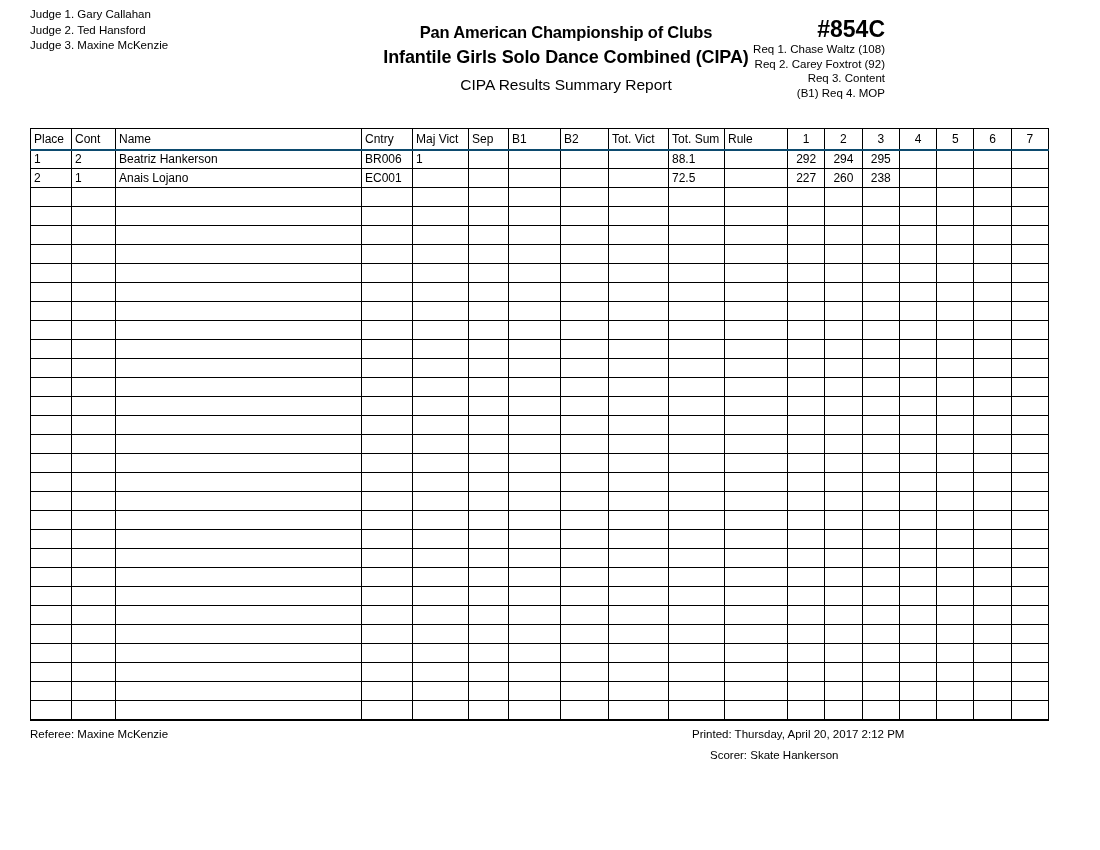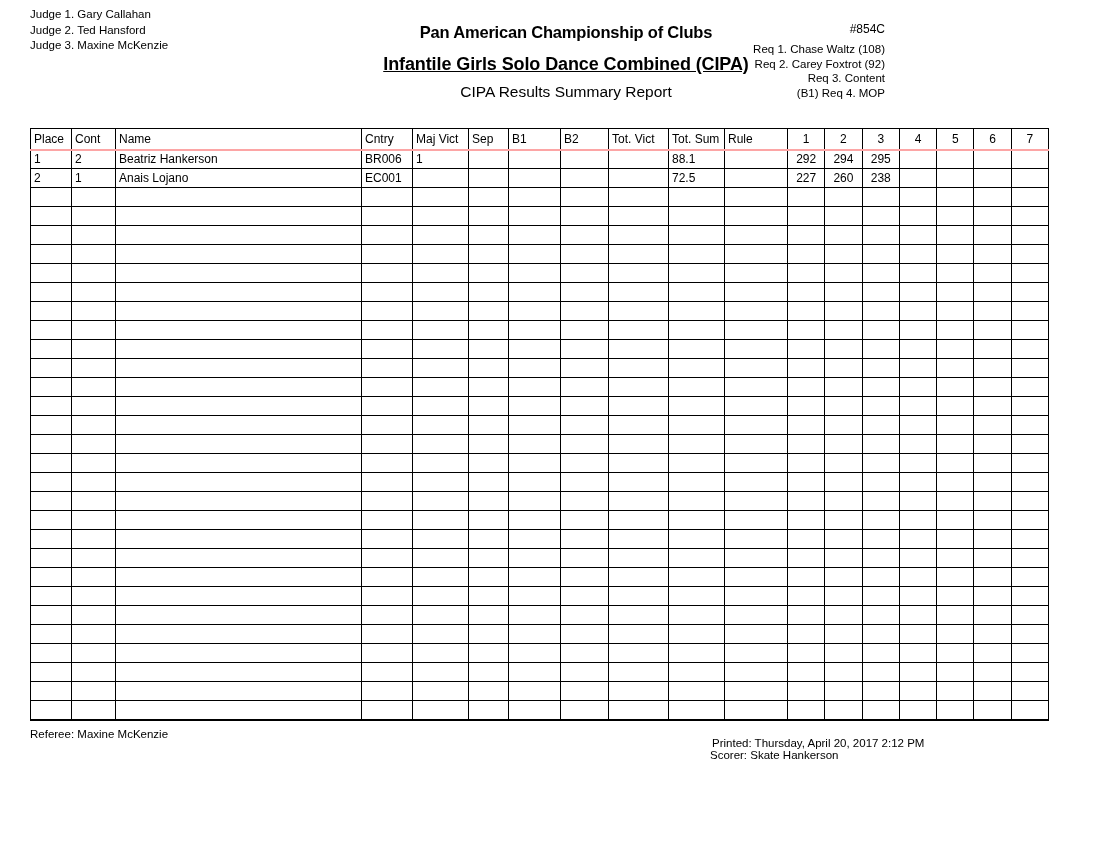--- a/index.html
+++ b/index.html
@@ -51,40 +51,39 @@
   #venue-line {
     font-size: 15px;
     font-weight: normal;
     line-height: 20px;
     margin-top: 1px;
   }
   #category-title {
     font-size: 18px;
     font-weight: bold;
     line-height: 23px;
-    margin-top: 11px;
+    margin-top: 4px;
     letter-spacing: -0.1px;
-    text-decoration: underline;
   }
   #report-subtitle {
     font-size: 15.5px;
     font-weight: normal;
     line-height: 20px;
     margin-top: 6px;
   }
 
   #event-number-block {
     position: absolute;
     right: 48px;
     top: 18px;
     text-align: right;
   }
   #event-number {
-    font-size: 12px;
-    font-weight: normal;
+    font-size: 23px;
+    font-weight: bold;
     line-height: 22px;
     text-align: right;
   }
   #requirements {
     margin-top: 2px;
     font-size: 11.5px;
     line-height: 14.6px;
     white-space: nowrap;
   }
   .req-line { display: block; }
@@ -106,21 +105,21 @@
     font-weight: normal;
     font-size: 12px;
     text-align: left;
     vertical-align: middle;
     overflow: hidden;
     white-space: nowrap;
     box-sizing: border-box;
   }
   #results-table thead th {
     height: 21px;
-    border-bottom: 2px solid #fca5a5;
+    border-bottom: 2px solid #0c4a6e;
   }
   #results-table thead th.judge-head {
     text-align: center;
     padding-left: 0;
   }
   #results-table td.judge-cell {
     text-align: center;
     padding-left: 0;
   }
   #results-table tbody tr.filler-row td {
@@ -152,23 +151,22 @@
   }
   #referee-line {
     position: absolute;
     left: 30px;
     top: 2px;
     white-space: nowrap;
   }
   #printed-line {
     position: absolute;
     left: 692px;
-    top: 11px;
+    top: 2px;
     white-space: nowrap;
-    margin-left: 20px;
   }
   #scorer-line {
     position: absolute;
     left: 710px;
     top: 23px;
     white-space: nowrap;
   }
 </style>
 </head>
 <body>

